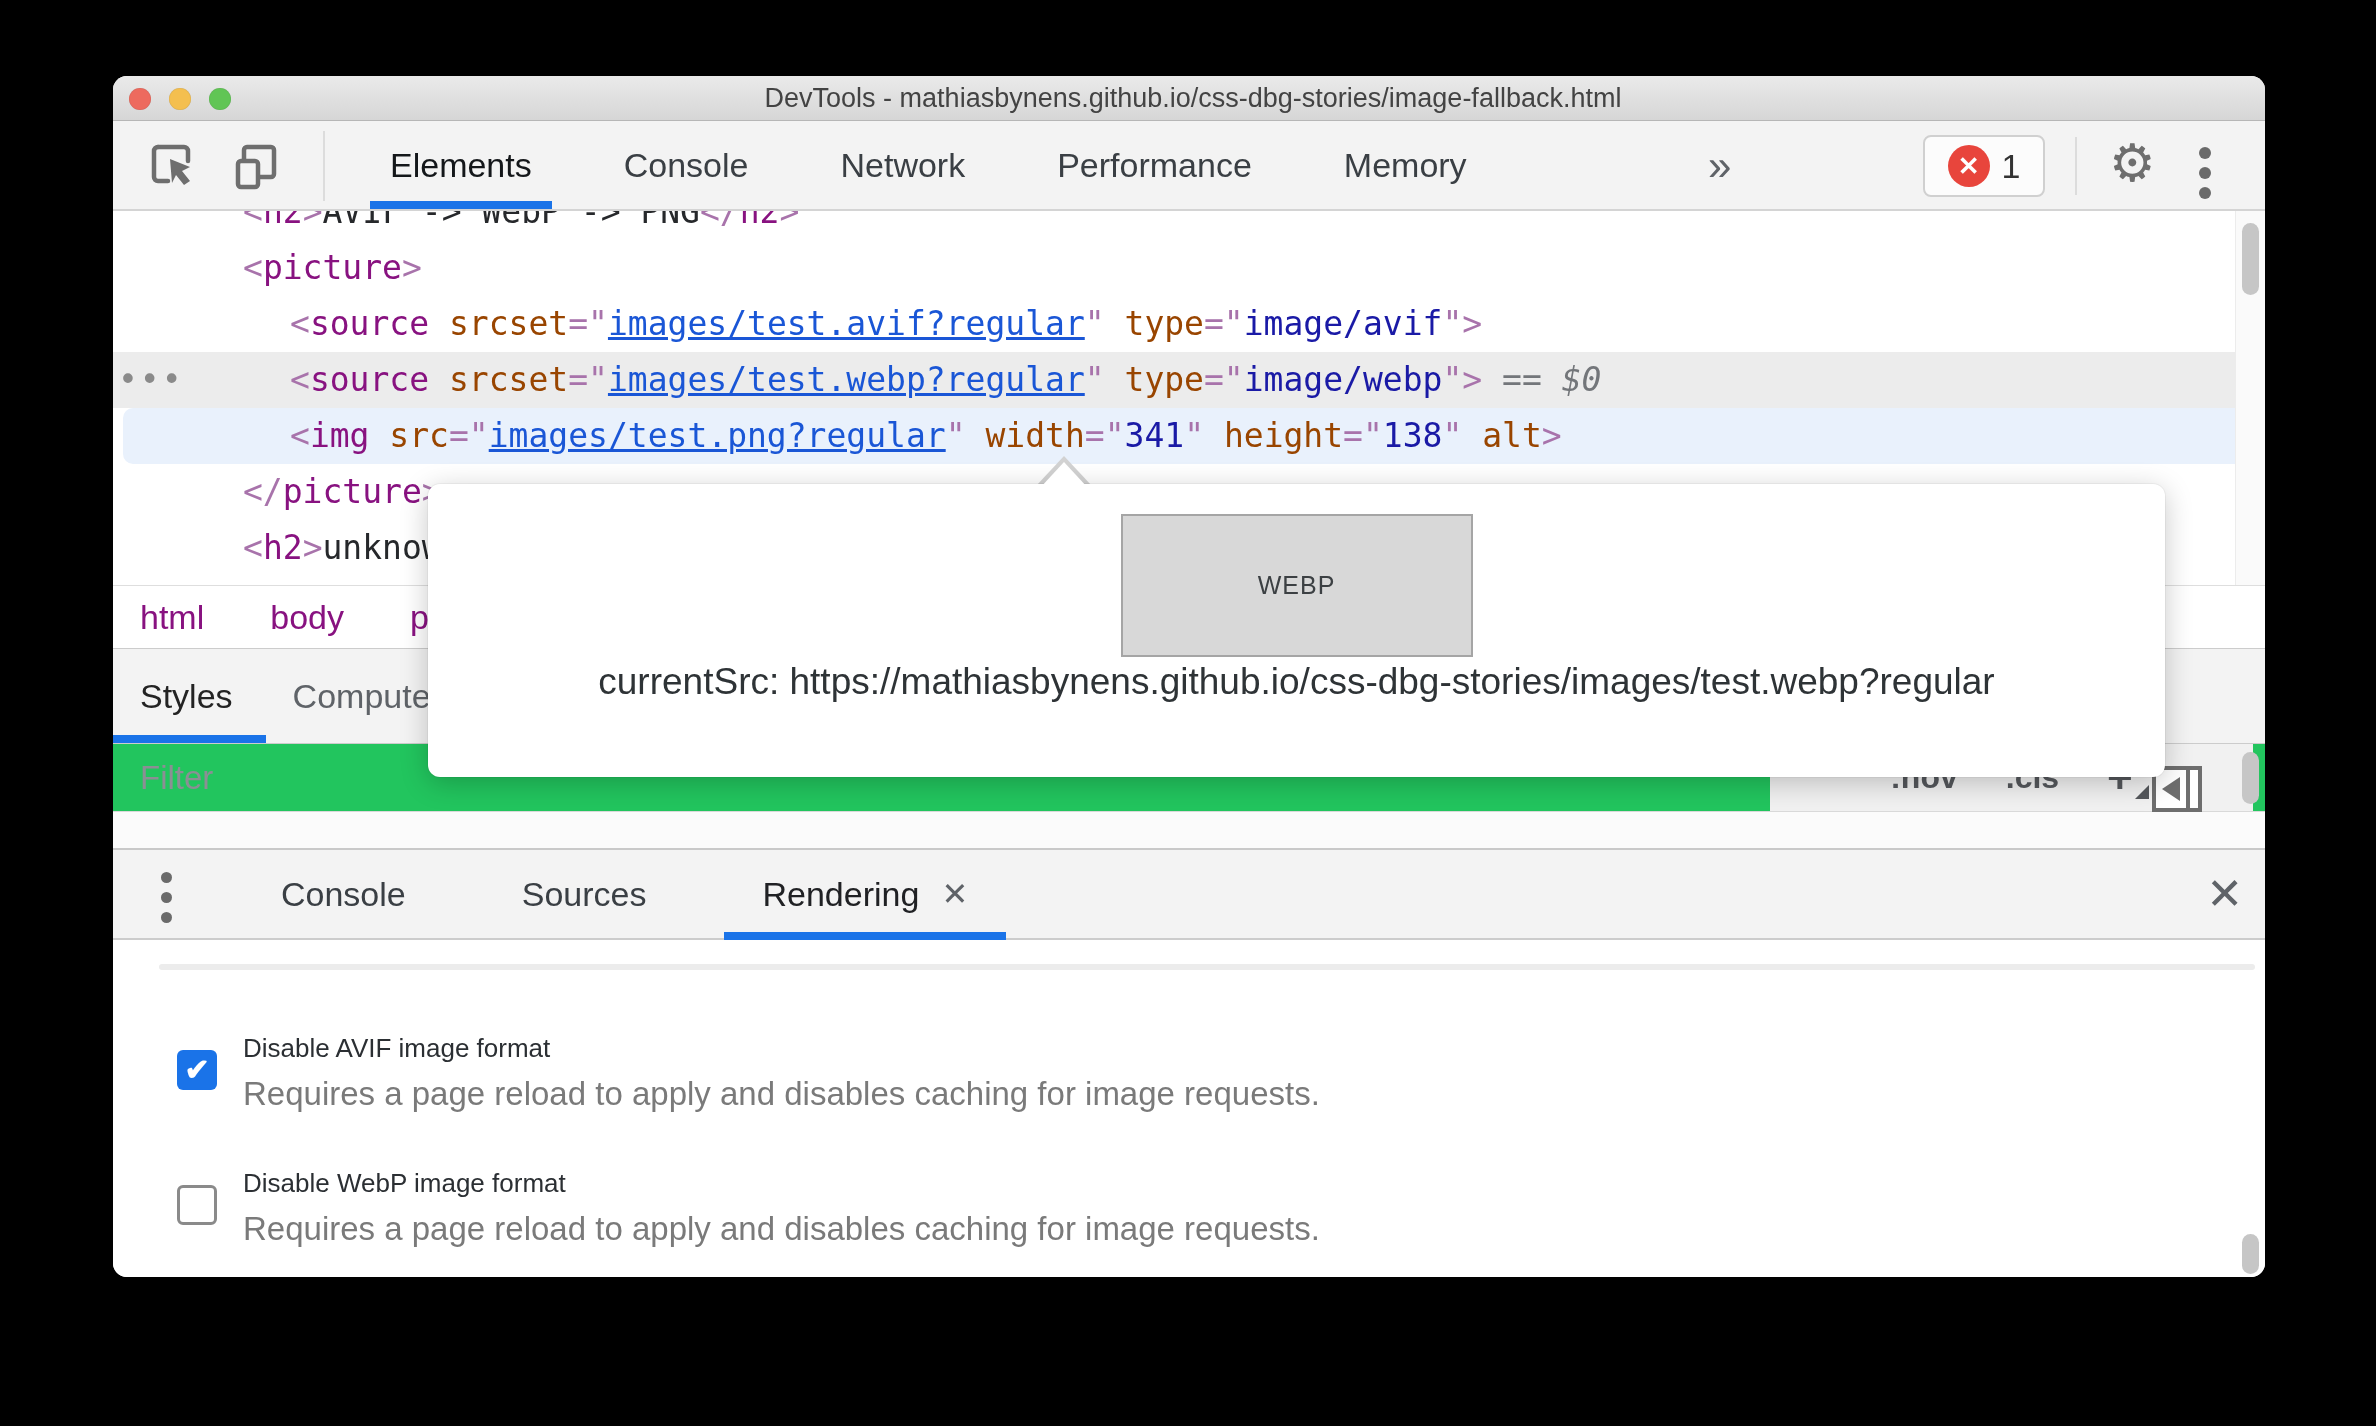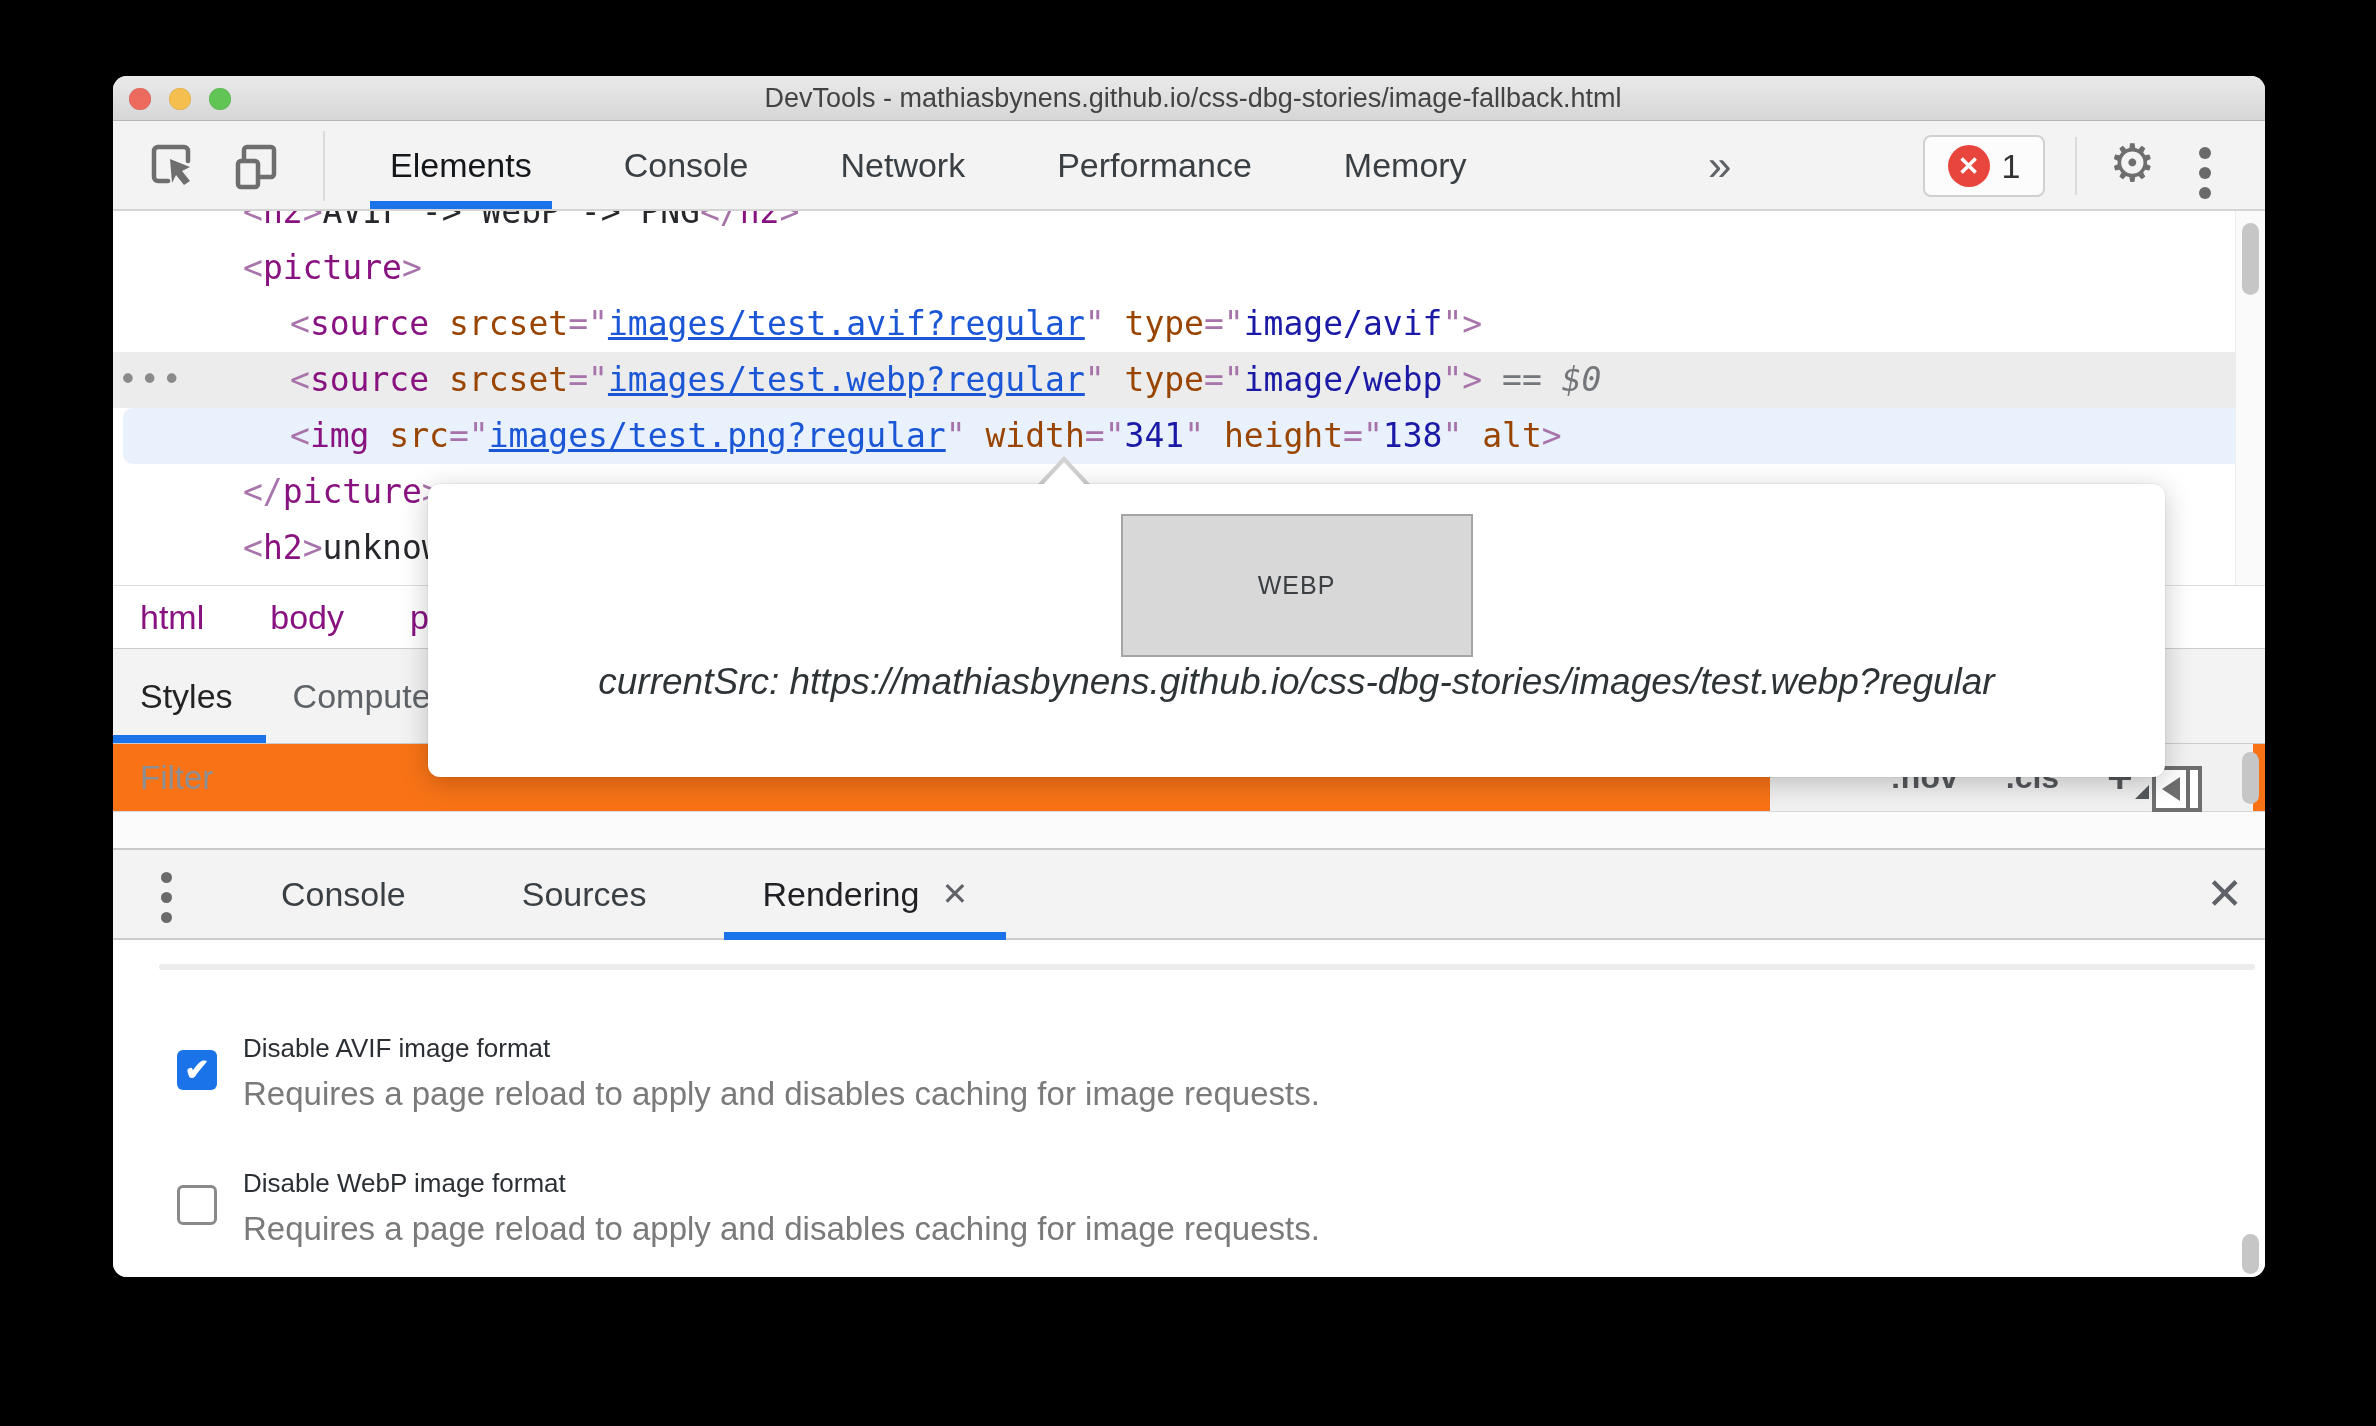--- a/index.html
+++ b/index.html
@@ -57,21 +57,21 @@
     display:flex;align-items:center;gap:66px;padding-left:27px;z-index:4;}
   .crumb{font-size:34px;color:var(--tag);}
   
   .styles-header{position:absolute;left:0;top:572px;width:100%;height:96px;background:var(--bar-bg);
     border-top:1px solid #ccc;border-bottom:1px solid #ccc;z-index:4;}
   .styles-tabs{display:flex;height:100%;align-items:center;gap:60px;padding-left:27px;}
   .styles-tab{font-size:34px;color:var(--gray-text);}
   .styles-tab.active{color:#232323;}
   .styles-underline{position:absolute;left:0;bottom:0;width:153px;height:8px;background:var(--accent);}
   
-  .filter-row{position:absolute;left:0;top:668px;width:100%;height:68px;background:#f97316;
+  .filter-row{position:absolute;left:0;top:668px;width:100%;height:68px;background:#22c55e;
     border-bottom:1px solid #d9d9d9;z-index:4;}
   .filter-input{position:absolute;left:27px;top:10px;width:600px;height:48px;border:none;outline:none;
     background:transparent;font-size:33px;color:#333;font-family:"Liberation Sans",sans-serif;}
   .filter-input::placeholder{color:#8b8f94;}
   .hovcls-group{position:absolute;left:1657px;top:0;width:483px;height:100%;background:#f1f1f1;
     display:flex;align-items:center;gap:48px;justify-content:center;}
   .hovcls{font-size:32px;font-weight:bold;color:#55585c;}
   .plus-wrap{position:relative;font-size:44px;color:#55585c;font-weight:bold;}
   .plus-corner{position:absolute;right:-16px;bottom:4px;width:0;height:0;
     border-left:14px solid transparent;border-bottom:14px solid #55585c;}
@@ -85,21 +85,21 @@
   .tooltip{position:absolute;left:315px;top:408px;width:1737px;height:293px;background:#fff;border-radius:12px;
     box-shadow:0 6px 28px rgba(0,0,0,.22), 0 0 0 1px rgba(0,0,0,.04);z-index:25;text-align:center;}
   .caret-b{position:absolute;left:923px;top:380px;width:0;height:0;z-index:24;
     border-left:28px solid transparent;border-right:28px solid transparent;border-bottom:30px solid #d2d2d2;}
   .caret-f{position:absolute;left:927px;top:386px;width:0;height:0;z-index:26;
     border-left:24px solid transparent;border-right:24px solid transparent;border-bottom:26px solid #fff;}
   .preview-box{width:352px;height:143px;margin:30px auto 0;background:#d8d8d8;border:2px solid #a5a5a5;
     display:flex;align-items:center;justify-content:center;}
   .preview-label{font-size:25px;color:#3c4043;letter-spacing:1px;}
   .tt-dims{margin-top:18px;font-size:37px;color:#2e3336;}
-  .tt-src{margin-top:4px;font-size:37px;color:#2e3336;white-space:nowrap;font-style:italic;}
+  .tt-src{margin-top:4px;font-size:37px;color:#2e3336;white-space:nowrap;}
   
   .drawer-bar{position:absolute;left:0;top:772px;width:100%;height:92px;background:var(--bar-bg);
     border-top:2px solid #c9c9c9;border-bottom:2px solid #ccc;z-index:6;}
   .drawer-kebab{position:absolute;left:48px;top:22px;display:flex;flex-direction:column;gap:9px;}
   .drawer-kebab i{width:11px;height:11px;border-radius:50%;background:#6a6a6a;}
   .drawer-tabs{position:absolute;left:130px;top:0;height:100%;display:flex;gap:40px;}
   .drawer-tab{position:relative;height:100%;display:flex;align-items:center;gap:22px;
     padding:0 38px;font-size:34px;color:#3a3f44;}
   .drawer-tab.active{color:#202124;}
   .drawer-tab.active::after{content:"";position:absolute;left:0;right:0;bottom:-2px;height:8px;background:var(--accent);}

